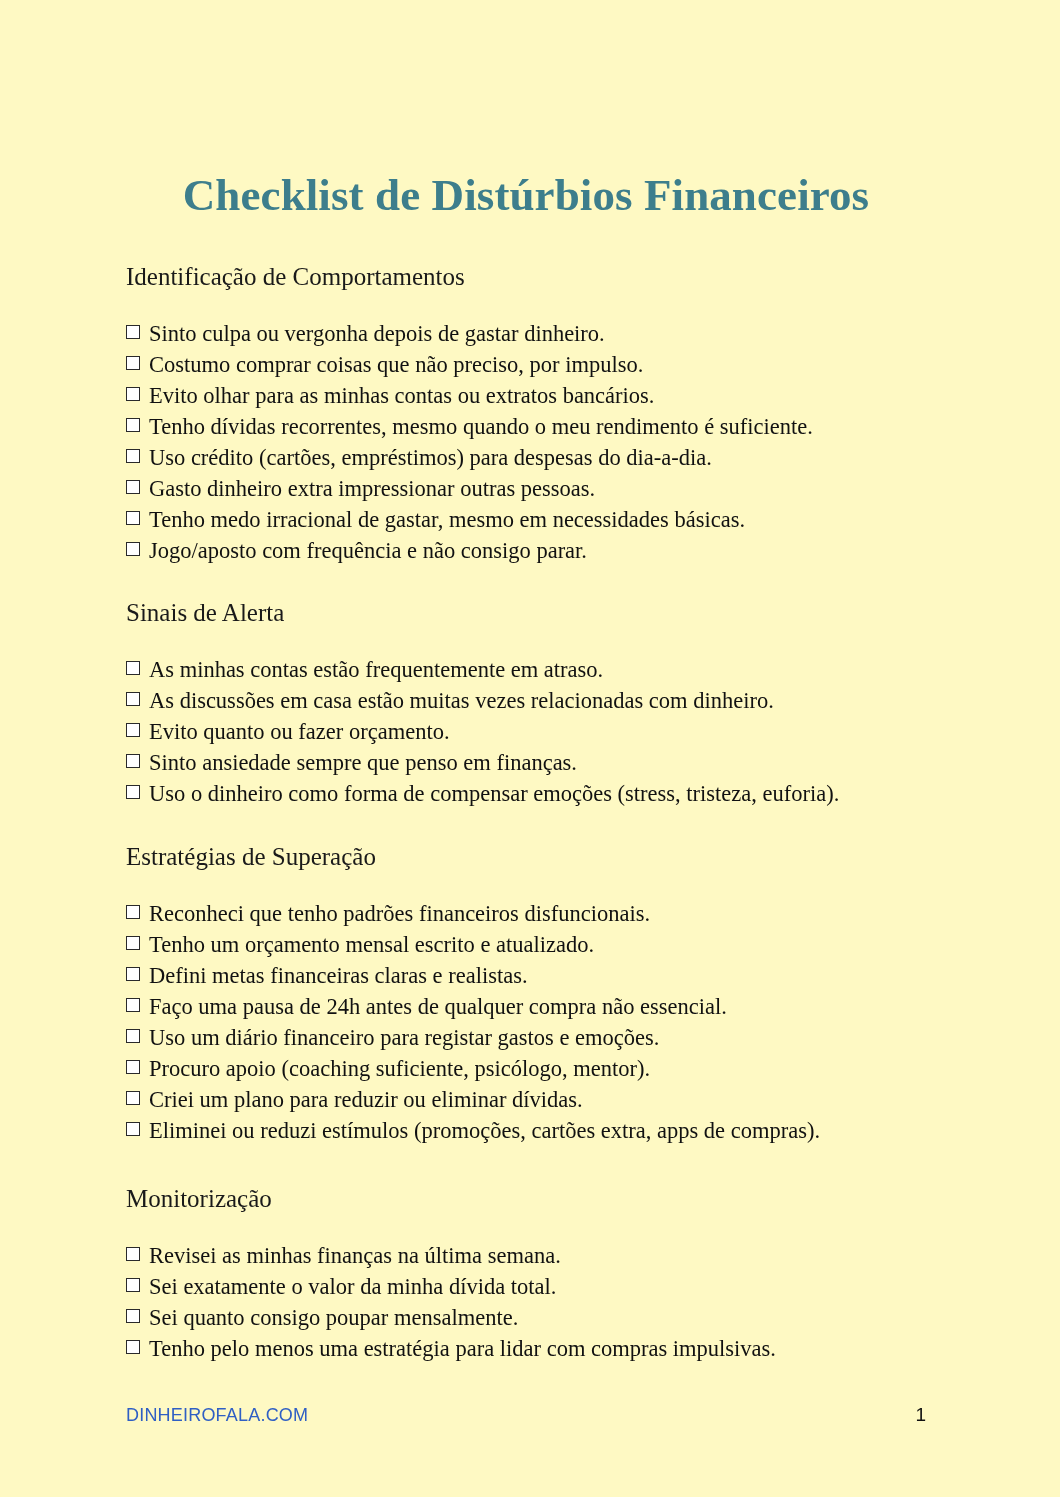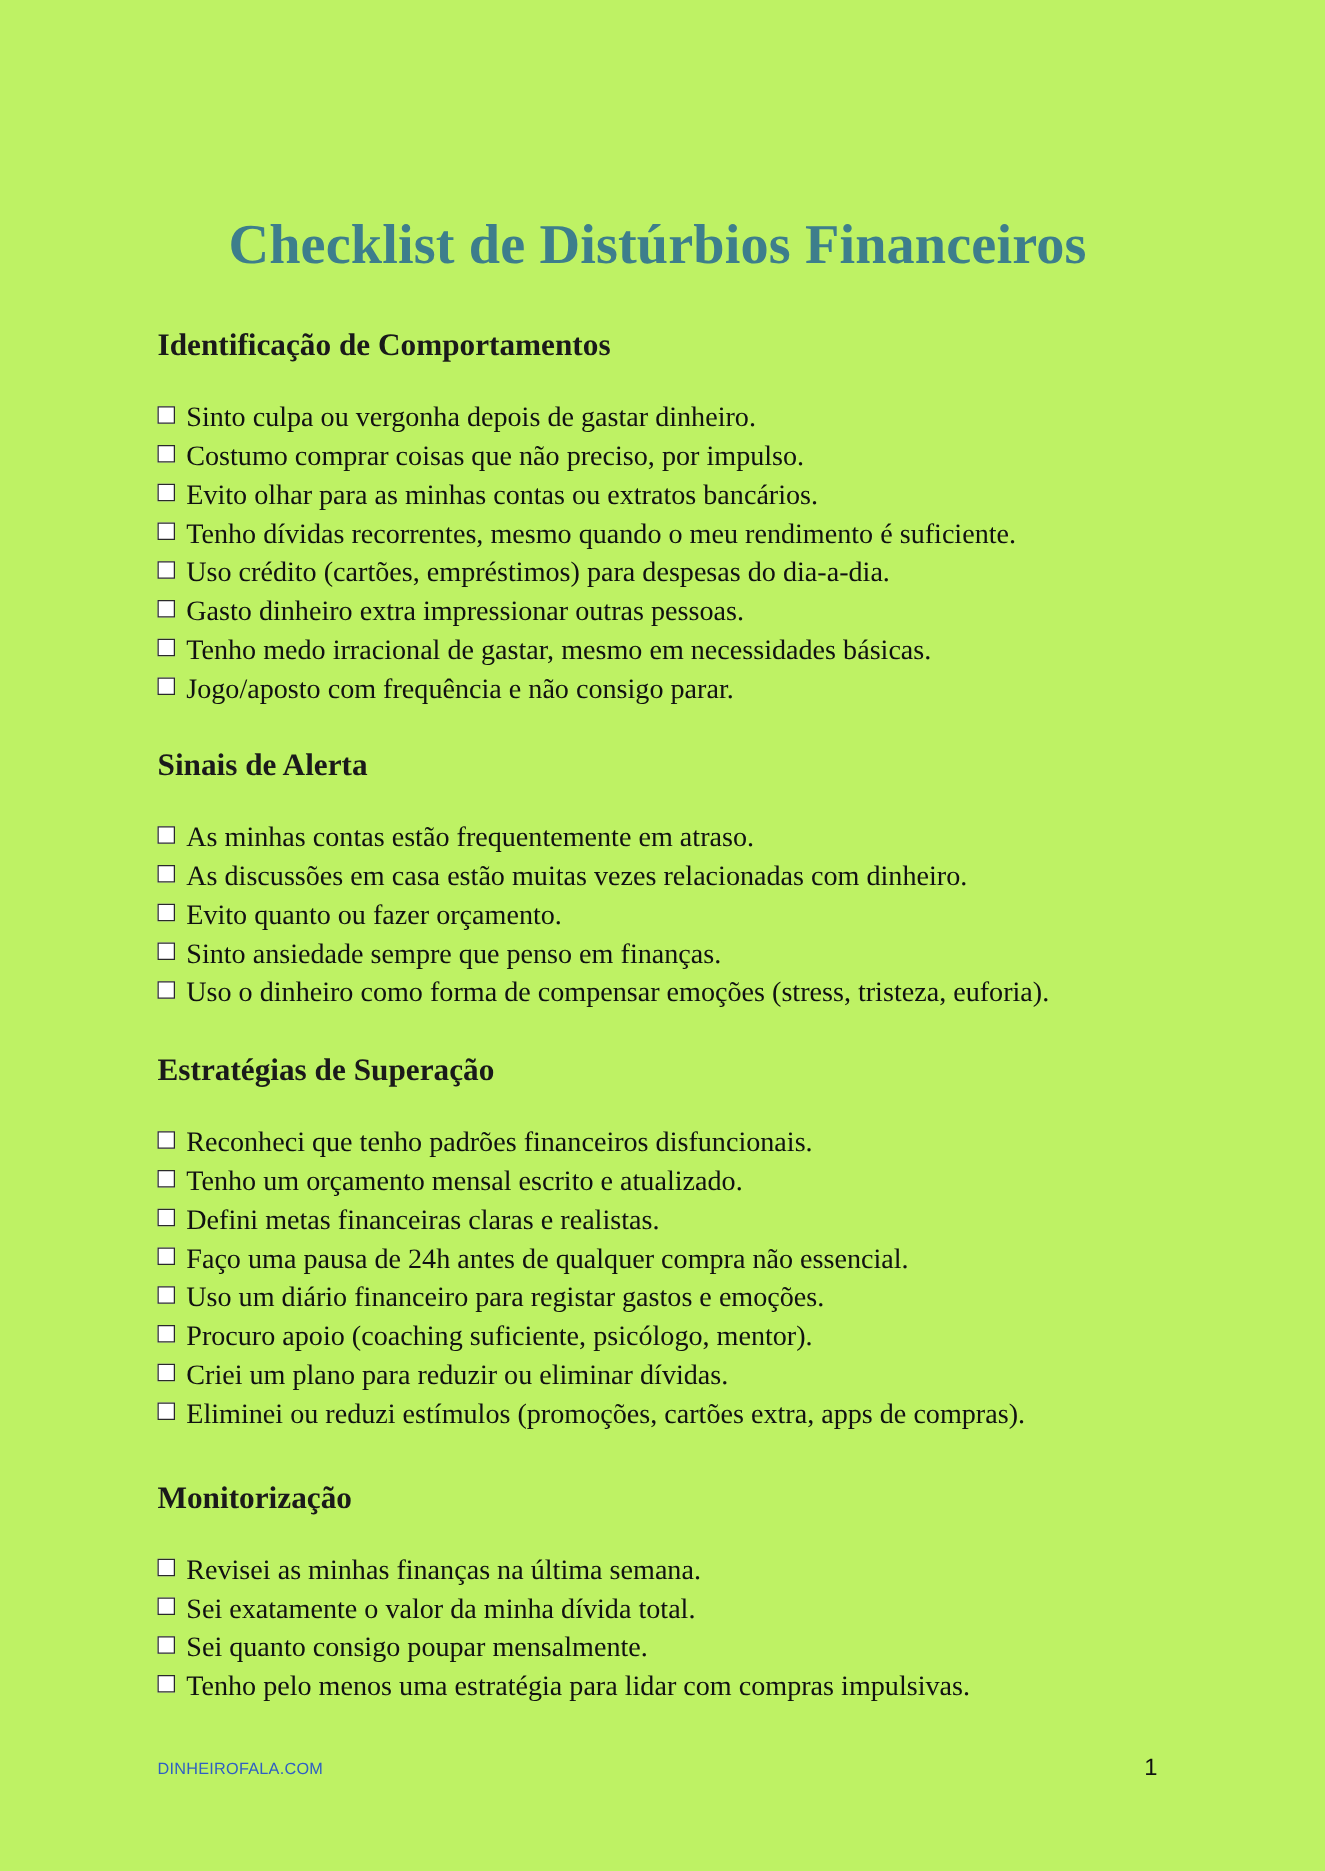--- a/index.html
+++ b/index.html
@@ -14,21 +14,21 @@
     font-family: "Liberation Serif", "DejaVu Serif", serif;
     color: #000000;
     -webkit-font-smoothing: antialiased;
   }
 
   .page {
     position: relative;
     box-sizing: border-box;
     width: 1060px;
     height: 1497px;
-    background: #bef264;
+    background: #fef9c3;
     padding: 0;
     overflow: hidden;
   }
 
   .content {
     position: absolute;
     left: 126px;
     top: 0;
     width: 800px;
   }
@@ -53,21 +53,21 @@
   .section {
     position: absolute;
     left: 0;
     width: 800px;
   }
 
   .section-heading {
     margin: 0 0 0 0;
     padding: 0;
     font-family: "Liberation Serif", "DejaVu Serif", serif;
-    font-weight: bold;
+    font-weight: normal;
     font-size: 25px;
     line-height: 30px;
     color: #1a1a1a;
     white-space: nowrap;
   }
 
   .check-list {
     list-style: none;
     margin: 0;
     padding: 0;
@@ -111,21 +111,21 @@
     top: 1402px;
     width: 800px;
     height: 26px;
     display: flex;
     align-items: center;
     justify-content: space-between;
   }
 
   .footer-link {
     font-family: "Liberation Sans", "DejaVu Sans", sans-serif;
-    font-size: 13px;
+    font-size: 18px;
     line-height: 24px;
     letter-spacing: 0.2px;
     color: #2f5fc4;
     text-decoration: none;
     white-space: nowrap;
   }
 
   .footer-page-number {
     font-family: "Liberation Sans", "DejaVu Sans", sans-serif;
     font-size: 19px;

